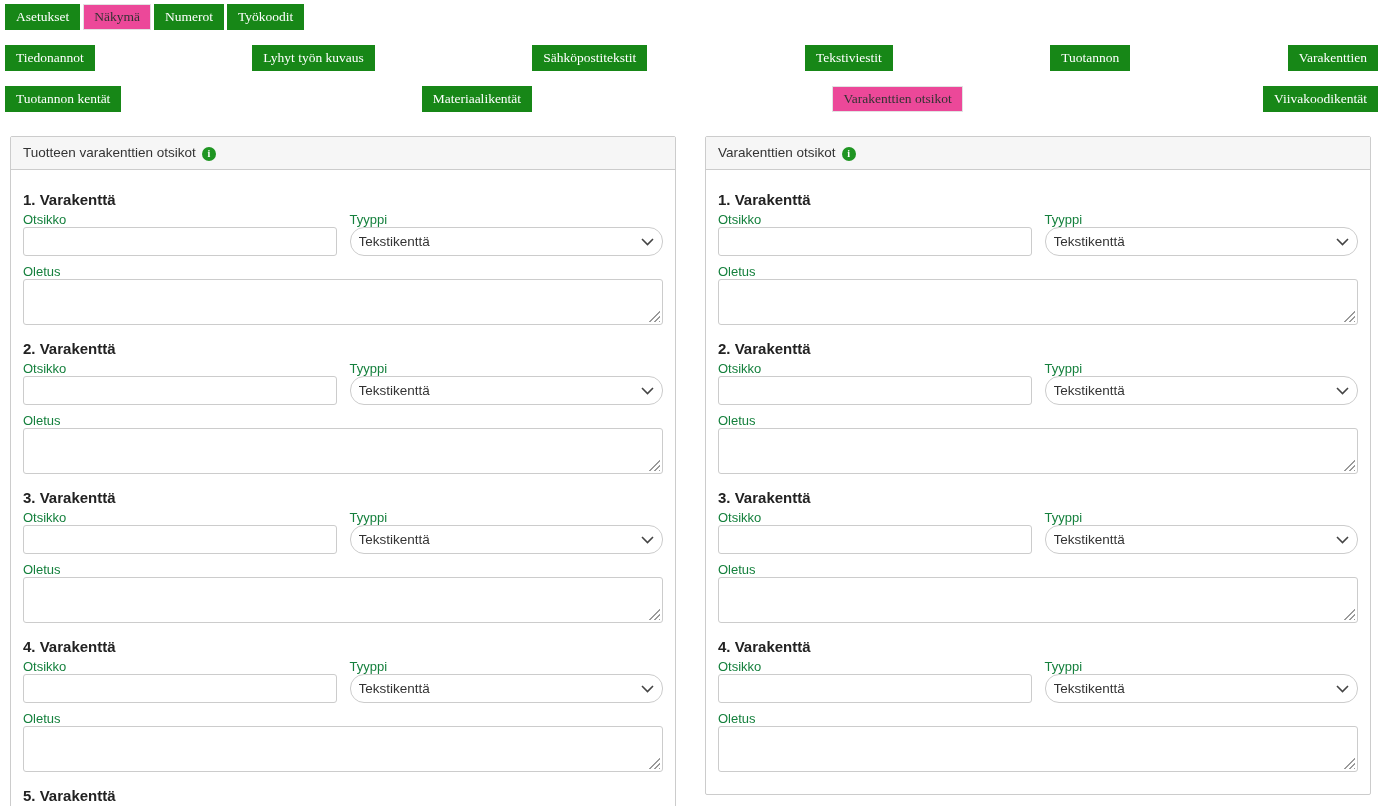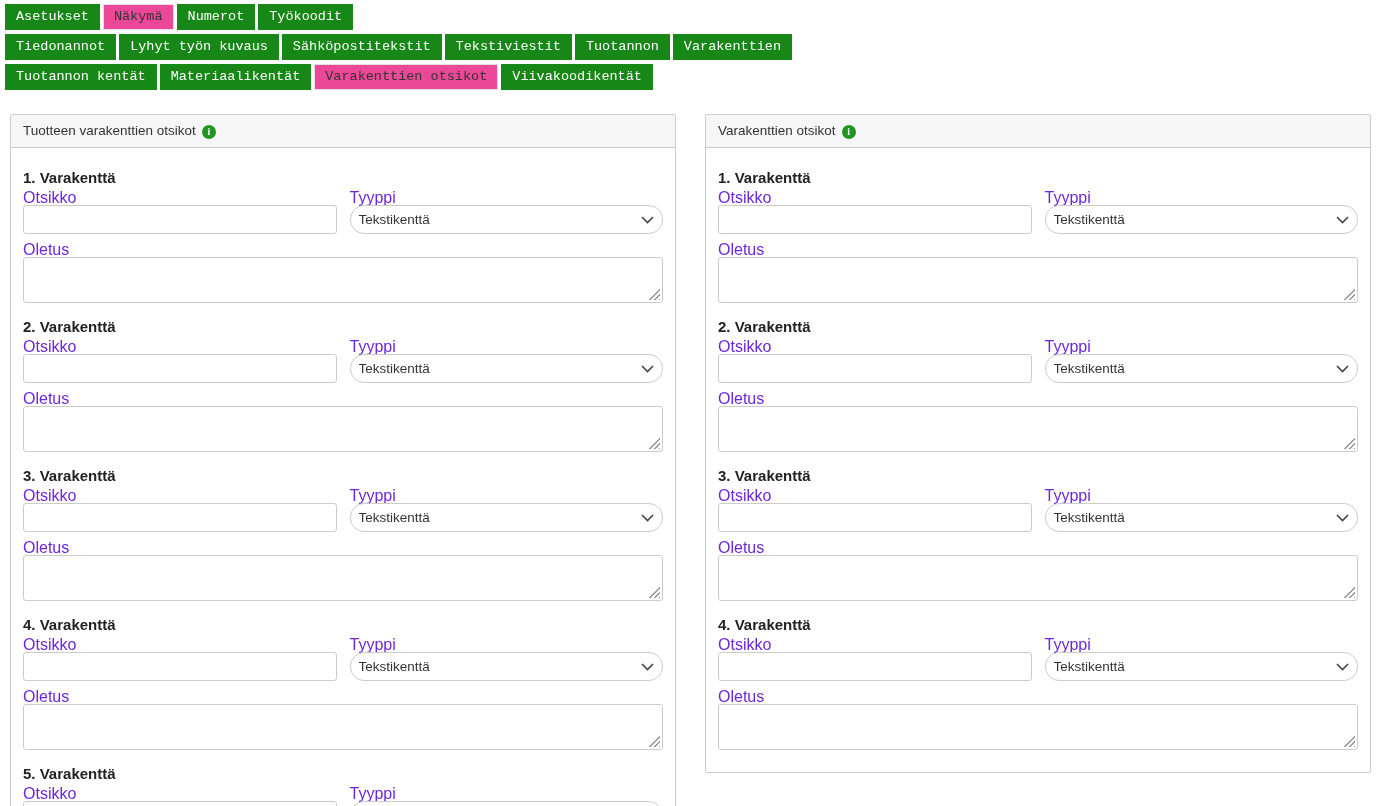--- a/index.html
+++ b/index.html
@@ -4,26 +4,26 @@
 <style>
   * { box-sizing: border-box; }
   html, body { margin: 0; padding: 0; }
   body {
     width: 1378px; height: 806px; overflow: hidden;
     background: #ffffff;
     font-family: "Liberation Sans", sans-serif;
     color: #333333;
   }
   .tabs { display: flex; gap: 3px; margin: 4px 0 0 5px; }
-  .tabs + .tabs { margin-top: 4px; }
+  .tabs + .tabs { margin-top: 15px; justify-content: space-between; }
   .tab {
     background: #178717; color: #ffffff;
     border: 1px solid #178717;
     padding: 4px 10px; font-size: 13.5px; line-height: 16px;
-    font-family: Liberation Mono, monospace;
+    font-family: Liberation Serif, serif;
     cursor: pointer; white-space: nowrap;
   }
   .tab.active { background: #ec4899; color: #333333; border-color: #e2e2e2; }
   .panels { display: flex; gap: 29px; align-items: flex-start; margin: 24px 7px 0 10px; }
   .panel { flex: 1; min-width: 0; border: 1px solid #cccccc; border-radius: 2px; background: #ffffff; }
   .panel-header {
     background: #f6f6f6; border-bottom: 1px solid #cccccc;
     padding: 8px 12px; font-size: 13.5px; line-height: 16px;
     display: flex; align-items: flex-end; gap: 6px; color: #333333;
   }
@@ -32,21 +32,21 @@
     background: #1f9522; color: #ffffff;
     display: inline-flex; align-items: center; justify-content: center;
     font: bold 10px/1 "Liberation Serif", serif;
     flex: 0 0 auto;
   }
   .panel-body { padding: 12px 12px 22px; }
   .section-title { font-weight: bold; font-size: 15px; line-height: 16px; margin: 16px 0 4px; color: #222222; }
   .section:first-of-type .section-title { margin-top: 10px; }
   .field-row { display: flex; gap: 13px; margin-bottom: 8px; }
   .field-col { flex: 1; min-width: 0; }
-  .field-label { display: block; font-size: 16px; line-height: 15px; color: #6d28d9; }
+  .field-label { display: block; font-size: 13px; line-height: 15px; color: #15803d; }
   .text-input {
     width: 100%; height: 29px; border: 1px solid #cccccc; border-radius: 3px;
     padding: 0 8px; font: 13.5px "Liberation Sans", sans-serif; color: #333333; background: #ffffff;
   }
   .select-wrap { position: relative; }
   .type-select {
     width: 100%; height: 29px; border: 1px solid #cccccc; border-radius: 14px;
     padding: 0 26px 0 8px; font: 13.5px "Liberation Sans", sans-serif; color: #333333;
     background: #ffffff; appearance: none; -webkit-appearance: none; -moz-appearance: none;
   }

